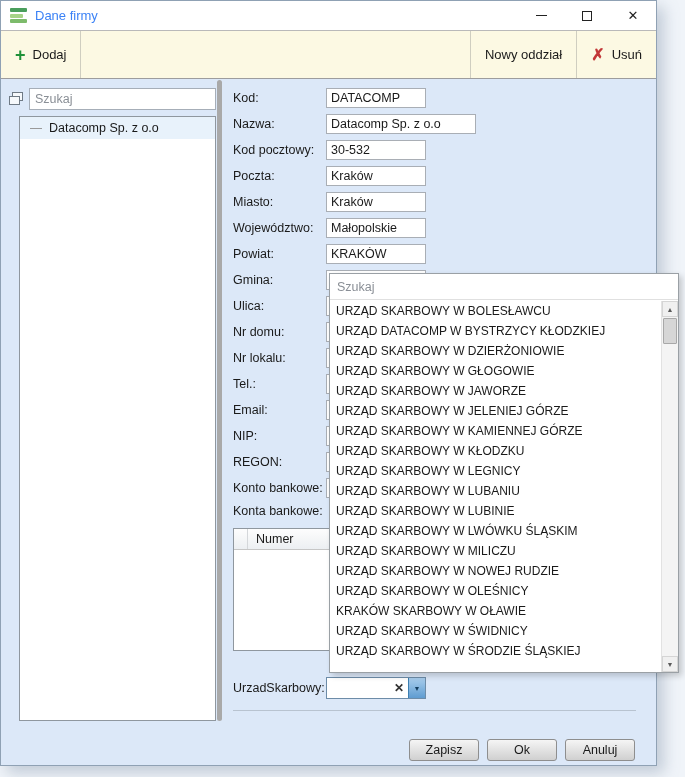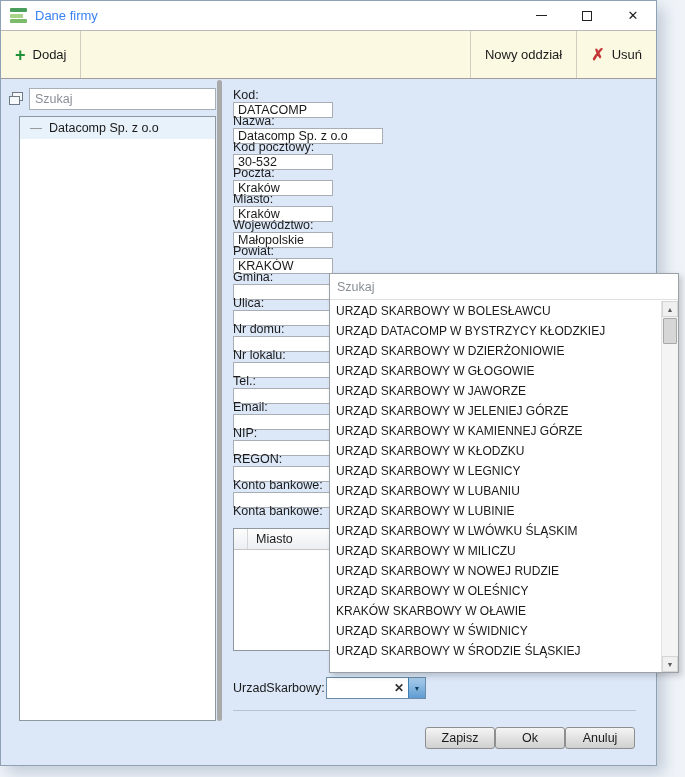--- a/index.html
+++ b/index.html
@@ -49,21 +49,21 @@
     font-family:inherit; font-size:12.5px; padding:0 5px; color:#1a1a1a; }
   .search-input::placeholder { color:#8a8f96; }
   .tree { flex:1; background:#fff; border:1px solid #8f979f; margin-left:10px; overflow:hidden; }
   .tree-row { display:flex; align-items:center; height:22px; background:#e8f2fb;
     font-size:12.5px; color:#1a1a1a; }
   .tree-expander { width:12px; border-top:1px solid #9a9a9a; margin:0 7px 0 10px; }
   .splitter { width:7px; display:flex; align-items:stretch; }
   .splitter i { flex:1; background:#a9a9a9; border-radius:3px; margin:0 1px 44px 1px; }
 
   .right-panel { flex:1; position:relative; padding:8px 0 0 10px; }
-  .frow { display:flex; align-items:flex-start; height:20px; margin-bottom:6px;flex-direction:column; }
+  .frow { display:flex; align-items:center; height:20px; margin-bottom:6px; }
   .flabel { width:93px; flex:none; font-size:12.5px; color:#1a1a1a; }
   .tbox { width:100px; height:20px; border:1px solid #a9aeb5; background:#fff;
     font-family:inherit; font-size:12.5px; padding:0 4px; color:#1a1a1a; }
   .tbox.lg { width:150px; }
 
   .accounts-label { font-size:12.5px; color:#1a1a1a; margin:4px 0 4px 0; height:20px; }
   .accounts-table { width:310px; height:123px; background:#fff; border:1px solid #8f979f; }
   .at-header { display:flex; height:21px; border-bottom:1px solid #c6c6c6;
     background:linear-gradient(#fdfdfd,#eceff2); }
   .at-sel { width:14px; border-right:1px solid #d4d7da; }
@@ -73,21 +73,21 @@
   .tax-row { display:flex; align-items:center; height:22px; margin-top:26px; }
   .combo { display:flex; width:100px; height:22px; border:1px solid #6d8ca8; background:#fff; }
   .combo-input { flex:1; border:0; min-width:0; font-family:inherit; font-size:12.5px; padding:0 3px; }
   .combo-clear { width:18px; display:flex; align-items:center; justify-content:center;
     font-size:12px; font-weight:bold; color:#333; cursor:default; }
   .combo-arrow { width:17px; background:linear-gradient(#a8cdec,#5f9cd1);
     border-left:1px solid #3c7fb1; display:flex; align-items:center; justify-content:center;
     color:#123c5e; font-size:7px; cursor:default; }
 
   .divider { height:1px; background:#9aa4ae; margin:11px 20px 0 0; opacity:.55; }
-  .footer { display:flex; justify-content:flex-end; margin-top:16px; padding-right:21px; }
+  .footer { display:flex; justify-content:flex-end; gap:8px; margin-top:28px; padding-right:21px; }
   .btn { width:70px; height:22px; border:1px solid #8e8e8e; border-radius:3px;
     background:linear-gradient(#f5f5f5,#e4e4e4 45%,#d0d0d0); font-family:inherit;
     font-size:12.5px; color:#1a1a1a; cursor:default; }
 
   
   .popup { position:absolute; left:328px; top:272px; width:350px; height:400px;
     background:#fff; border:1px solid #9aa0a5; z-index:20; overflow:hidden;
     box-shadow:3px 3px 6px rgba(0,0,0,.18); }
   .popup-search { width:100%; height:26px; border:0; border-bottom:1px solid #e0e0e0;
     font-family:inherit; font-size:12.5px; padding:0 7px; color:#1a1a1a; }
@@ -250,21 +250,21 @@
           <div class="frow">
             <span class="flabel">Konto bankowe:</span>
             <input class="tbox" style="">
           </div>
         </div>
 
       <div class="accounts-label">Konta bankowe:</div>
       <div class="accounts-table">
         <div class="at-header">
           <span class="at-sel"></span>
-          <span class="at-col">Miasto</span>
+          <span class="at-col">Numer</span>
         </div>
       </div>
 
       <div class="tax-row">
         <span class="flabel">UrzadSkarbowy:</span>
         <span class="combo">
           <input class="combo-input" style="">
           <span class="combo-clear">✕</span>
           <span class="combo-arrow">
               <span>▼</span>

